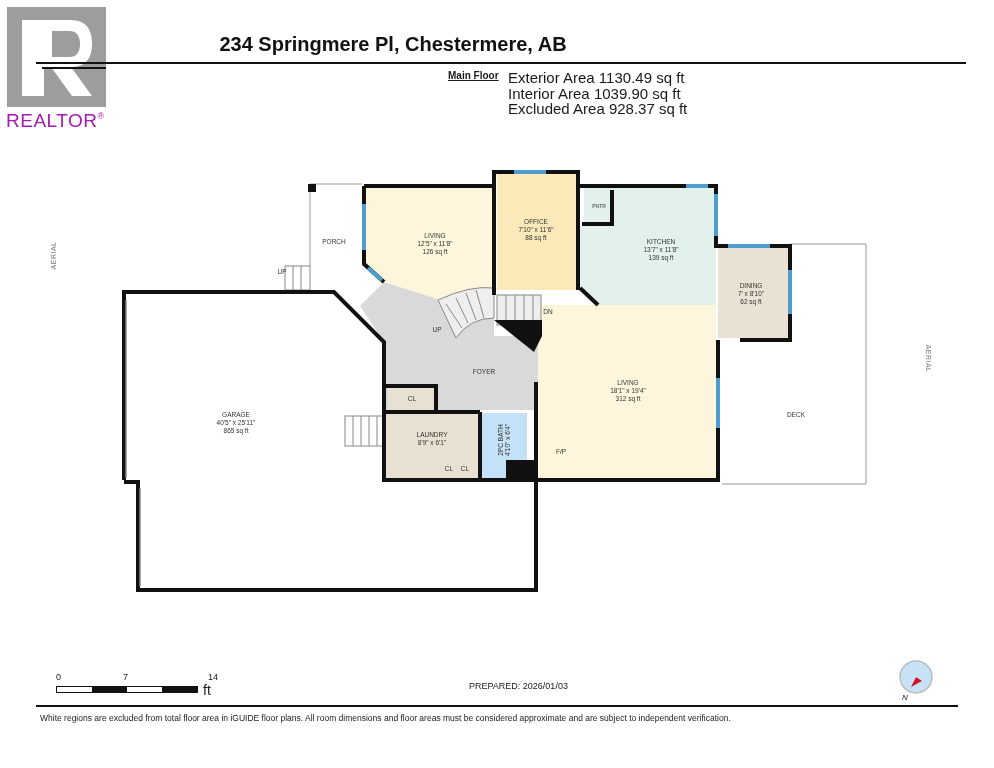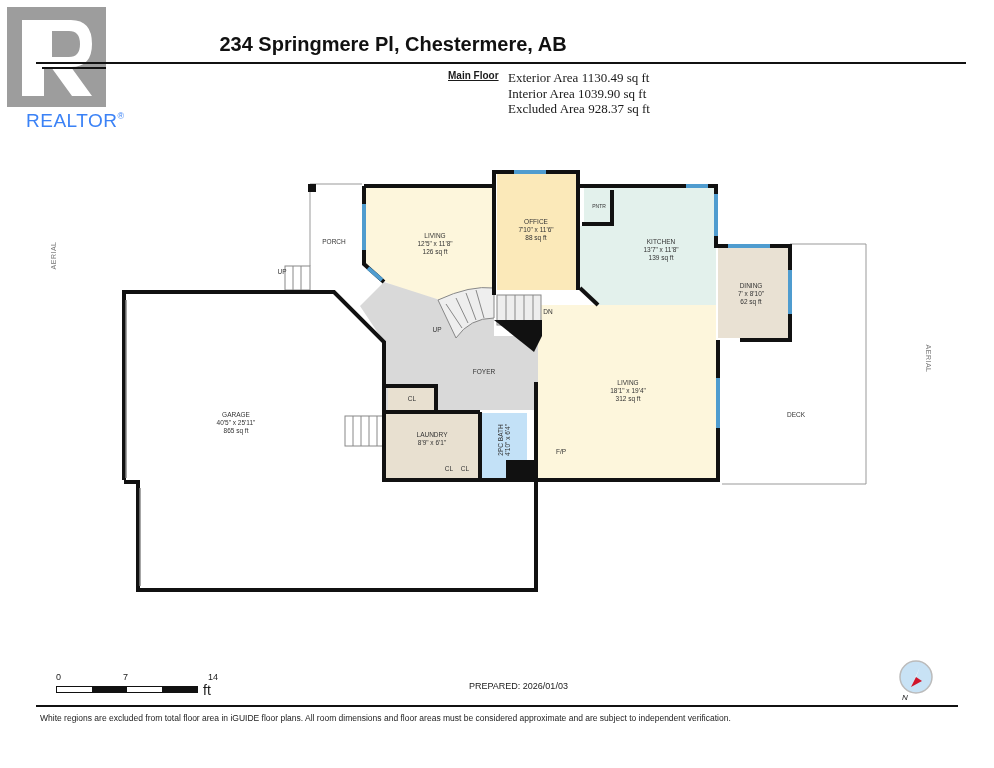--- a/index.html
+++ b/index.html
@@ -1,23 +1,23 @@
 <!DOCTYPE html>
 <html><head>
   <meta charset="utf-8">
   <style>
     html, body { margin: 0; padding: 0; background: #ffffff; }
     body { width: 994px; height: 768px; position: relative; overflow: hidden; font-family: "Liberation Sans", sans-serif; color: #1a1a1a; }
     .logo { position: absolute; left: 7px; top: 7px; width: 99px; height: 100px; }
-    .logo-text { position: absolute; left: 6px; top: 110px; font-size: 19px; letter-spacing: 0.5px; color: #3b82f6; font-family: "Liberation Sans", sans-serif; margin-left: 20px; }
+    .logo-text { position: absolute; left: 6px; top: 110px; font-size: 19px; letter-spacing: 0.5px; color: #a21caf; font-family: "Liberation Sans", sans-serif; }
     .logo-text sup { font-size: 9px; vertical-align: 8px; }
     .title { position: absolute; left: 0; width: 786px; top: 33px; text-align: center; font-size: 20px; font-weight: bold; color: #111; }
     .rule-top { position: absolute; left: 36px; top: 62px; width: 930px; height: 2px; background: #111; }
     .floor-label { position: absolute; left: 448px; top: 70px; font-size: 10px; font-weight: bold; text-decoration: underline; }
-    .area-lines { position: absolute; left: 508px; top: 70px; font-size: 13px; line-height: 15.5px; font-family: Liberation Serif, serif; }
+    .area-lines { position: absolute; left: 508px; top: 70px; font-size: 15px; line-height: 15.5px; }
     .plan { position: absolute; left: 0; top: 0; }
     .aerial { position: absolute; font-size: 7px; color: #777; letter-spacing: 0.5px; }
     .aerial.left { left: 40px; top: 252px; transform: rotate(-90deg); }
     .aerial.right { left: 915px; top: 355px; transform: rotate(90deg); }
     .scale { position: absolute; left: 56px; top: 672px; }
     .scale-labels { position: relative; height: 12px; font-size: 9px; }
     .scale-labels span { position: absolute; top: 0; }
     .scale-bar { display: flex; margin-top: 2px; width: 140px; height: 5px; border: 1px solid #111; }
     .scale-bar div { flex: 1; }
     .scale-unit { position: absolute; left: 147px; top: 10px; font-size: 14px; }

